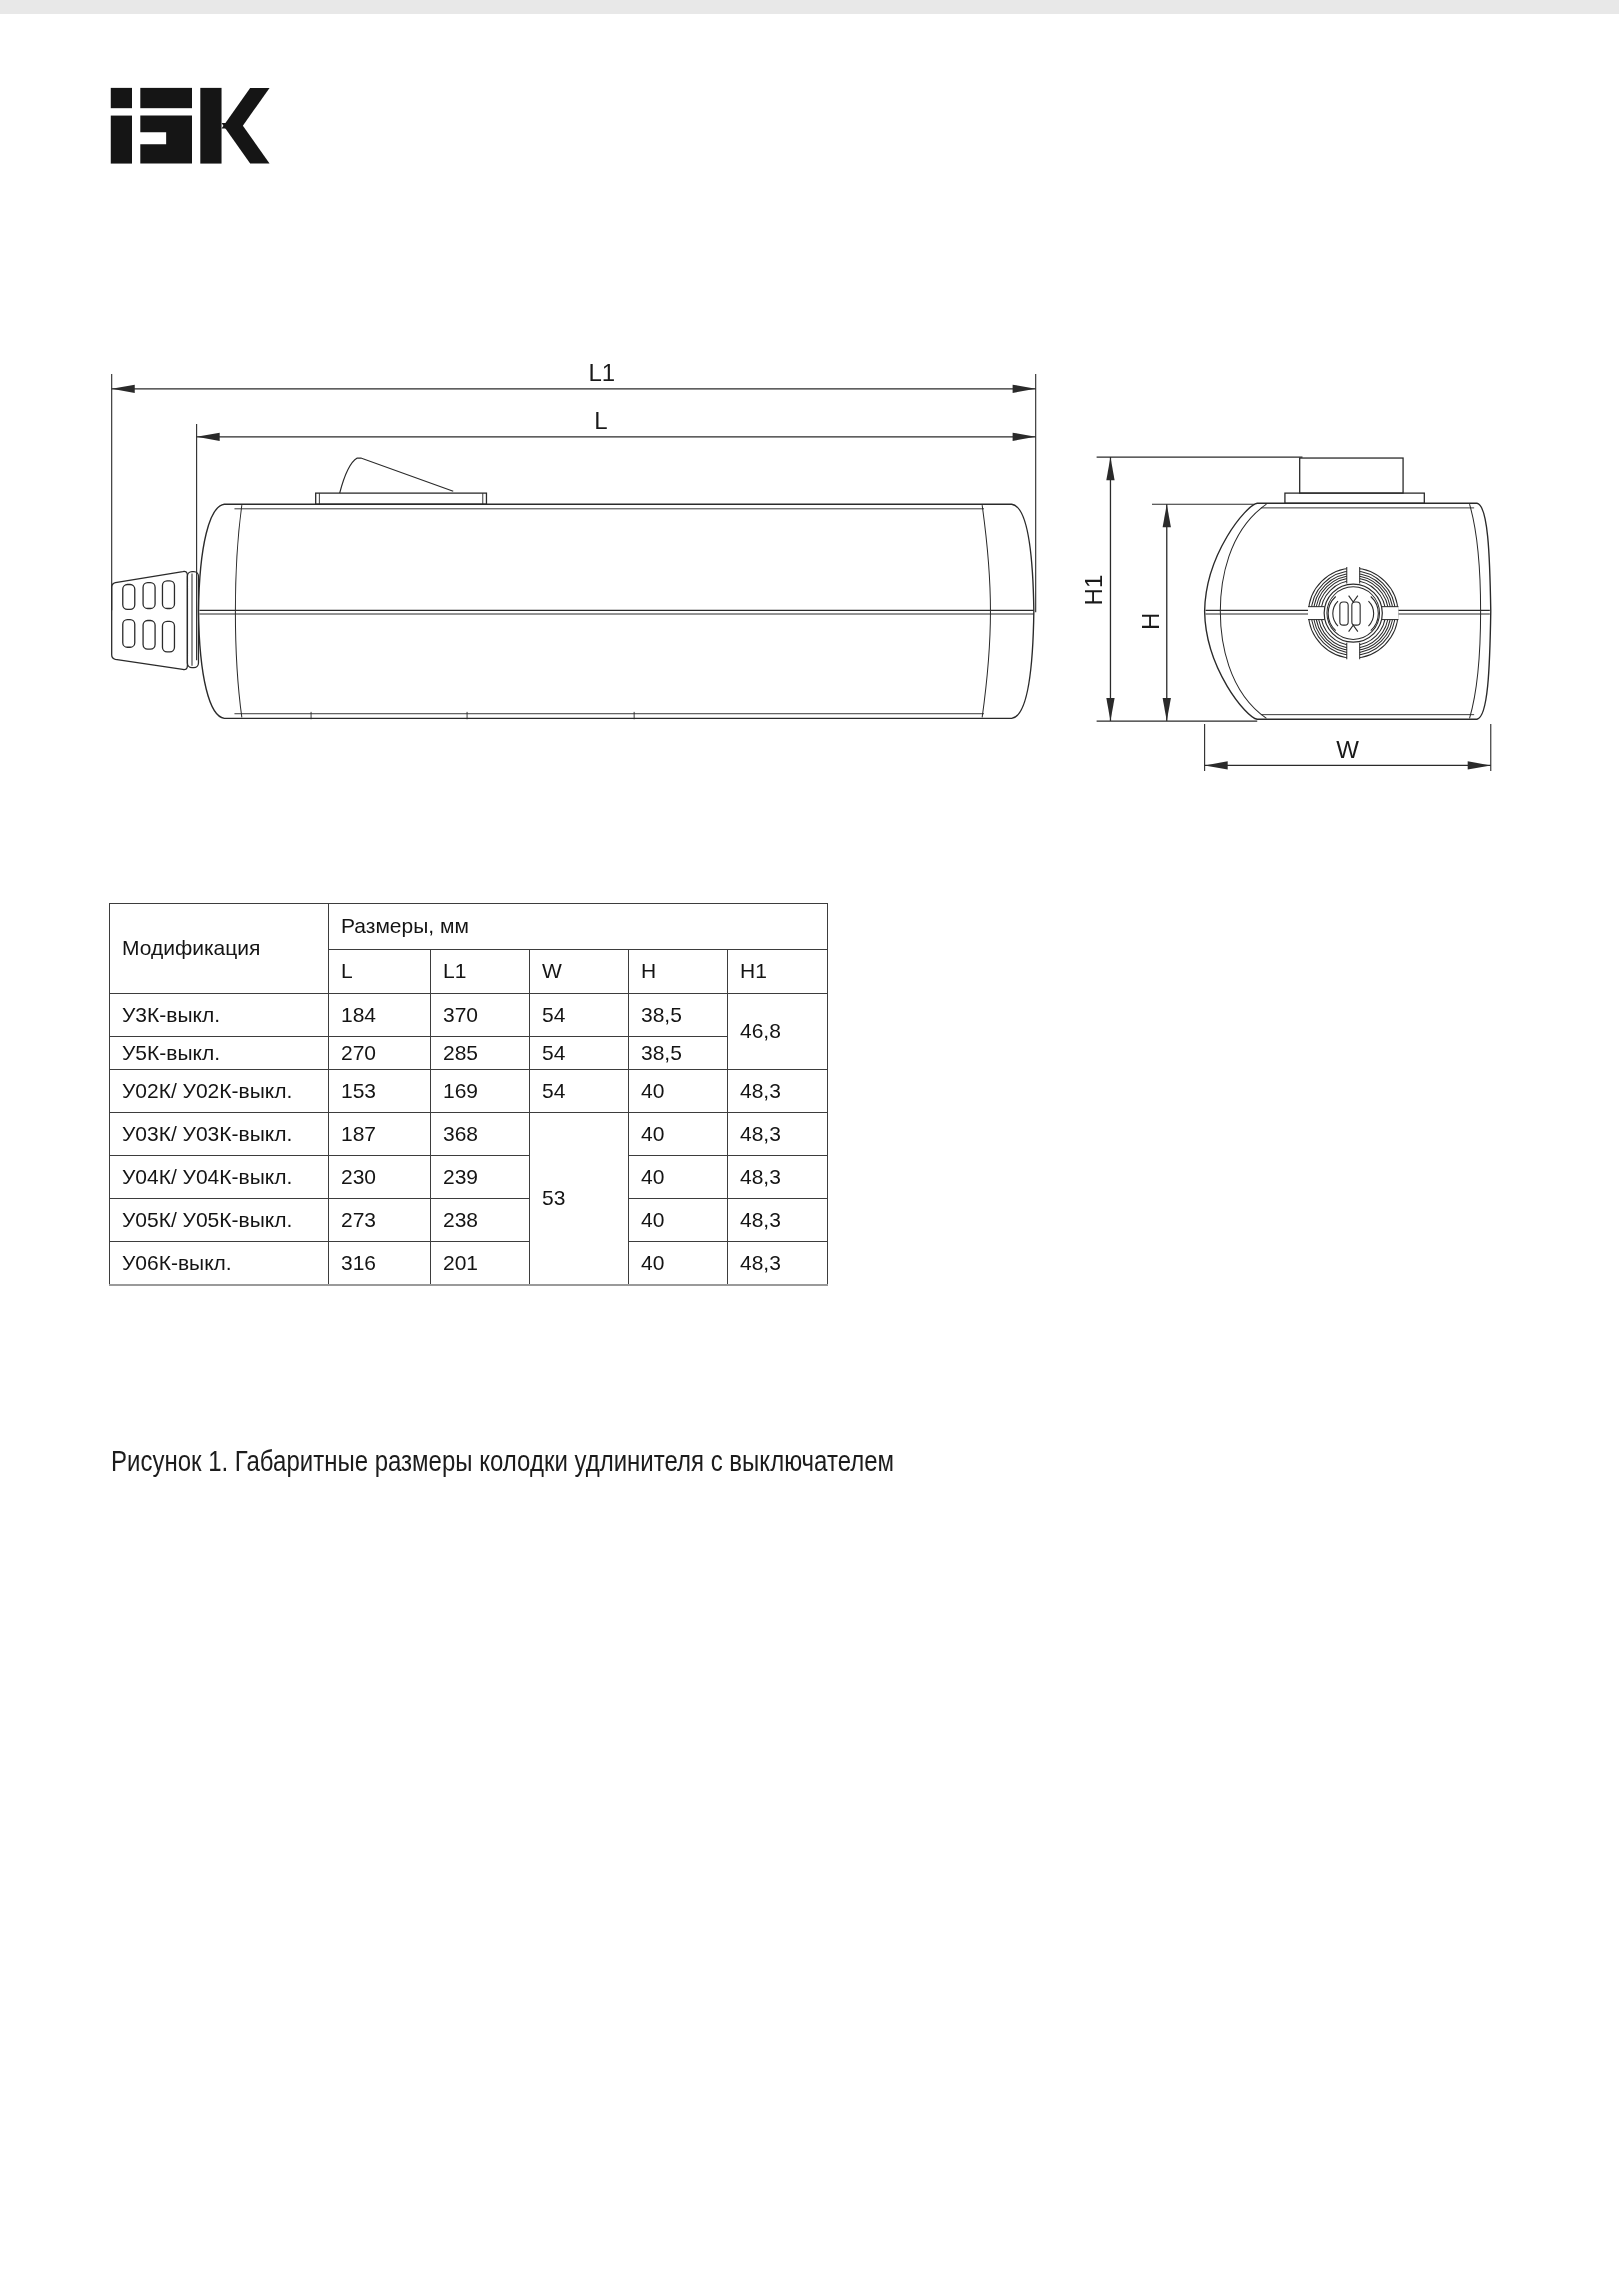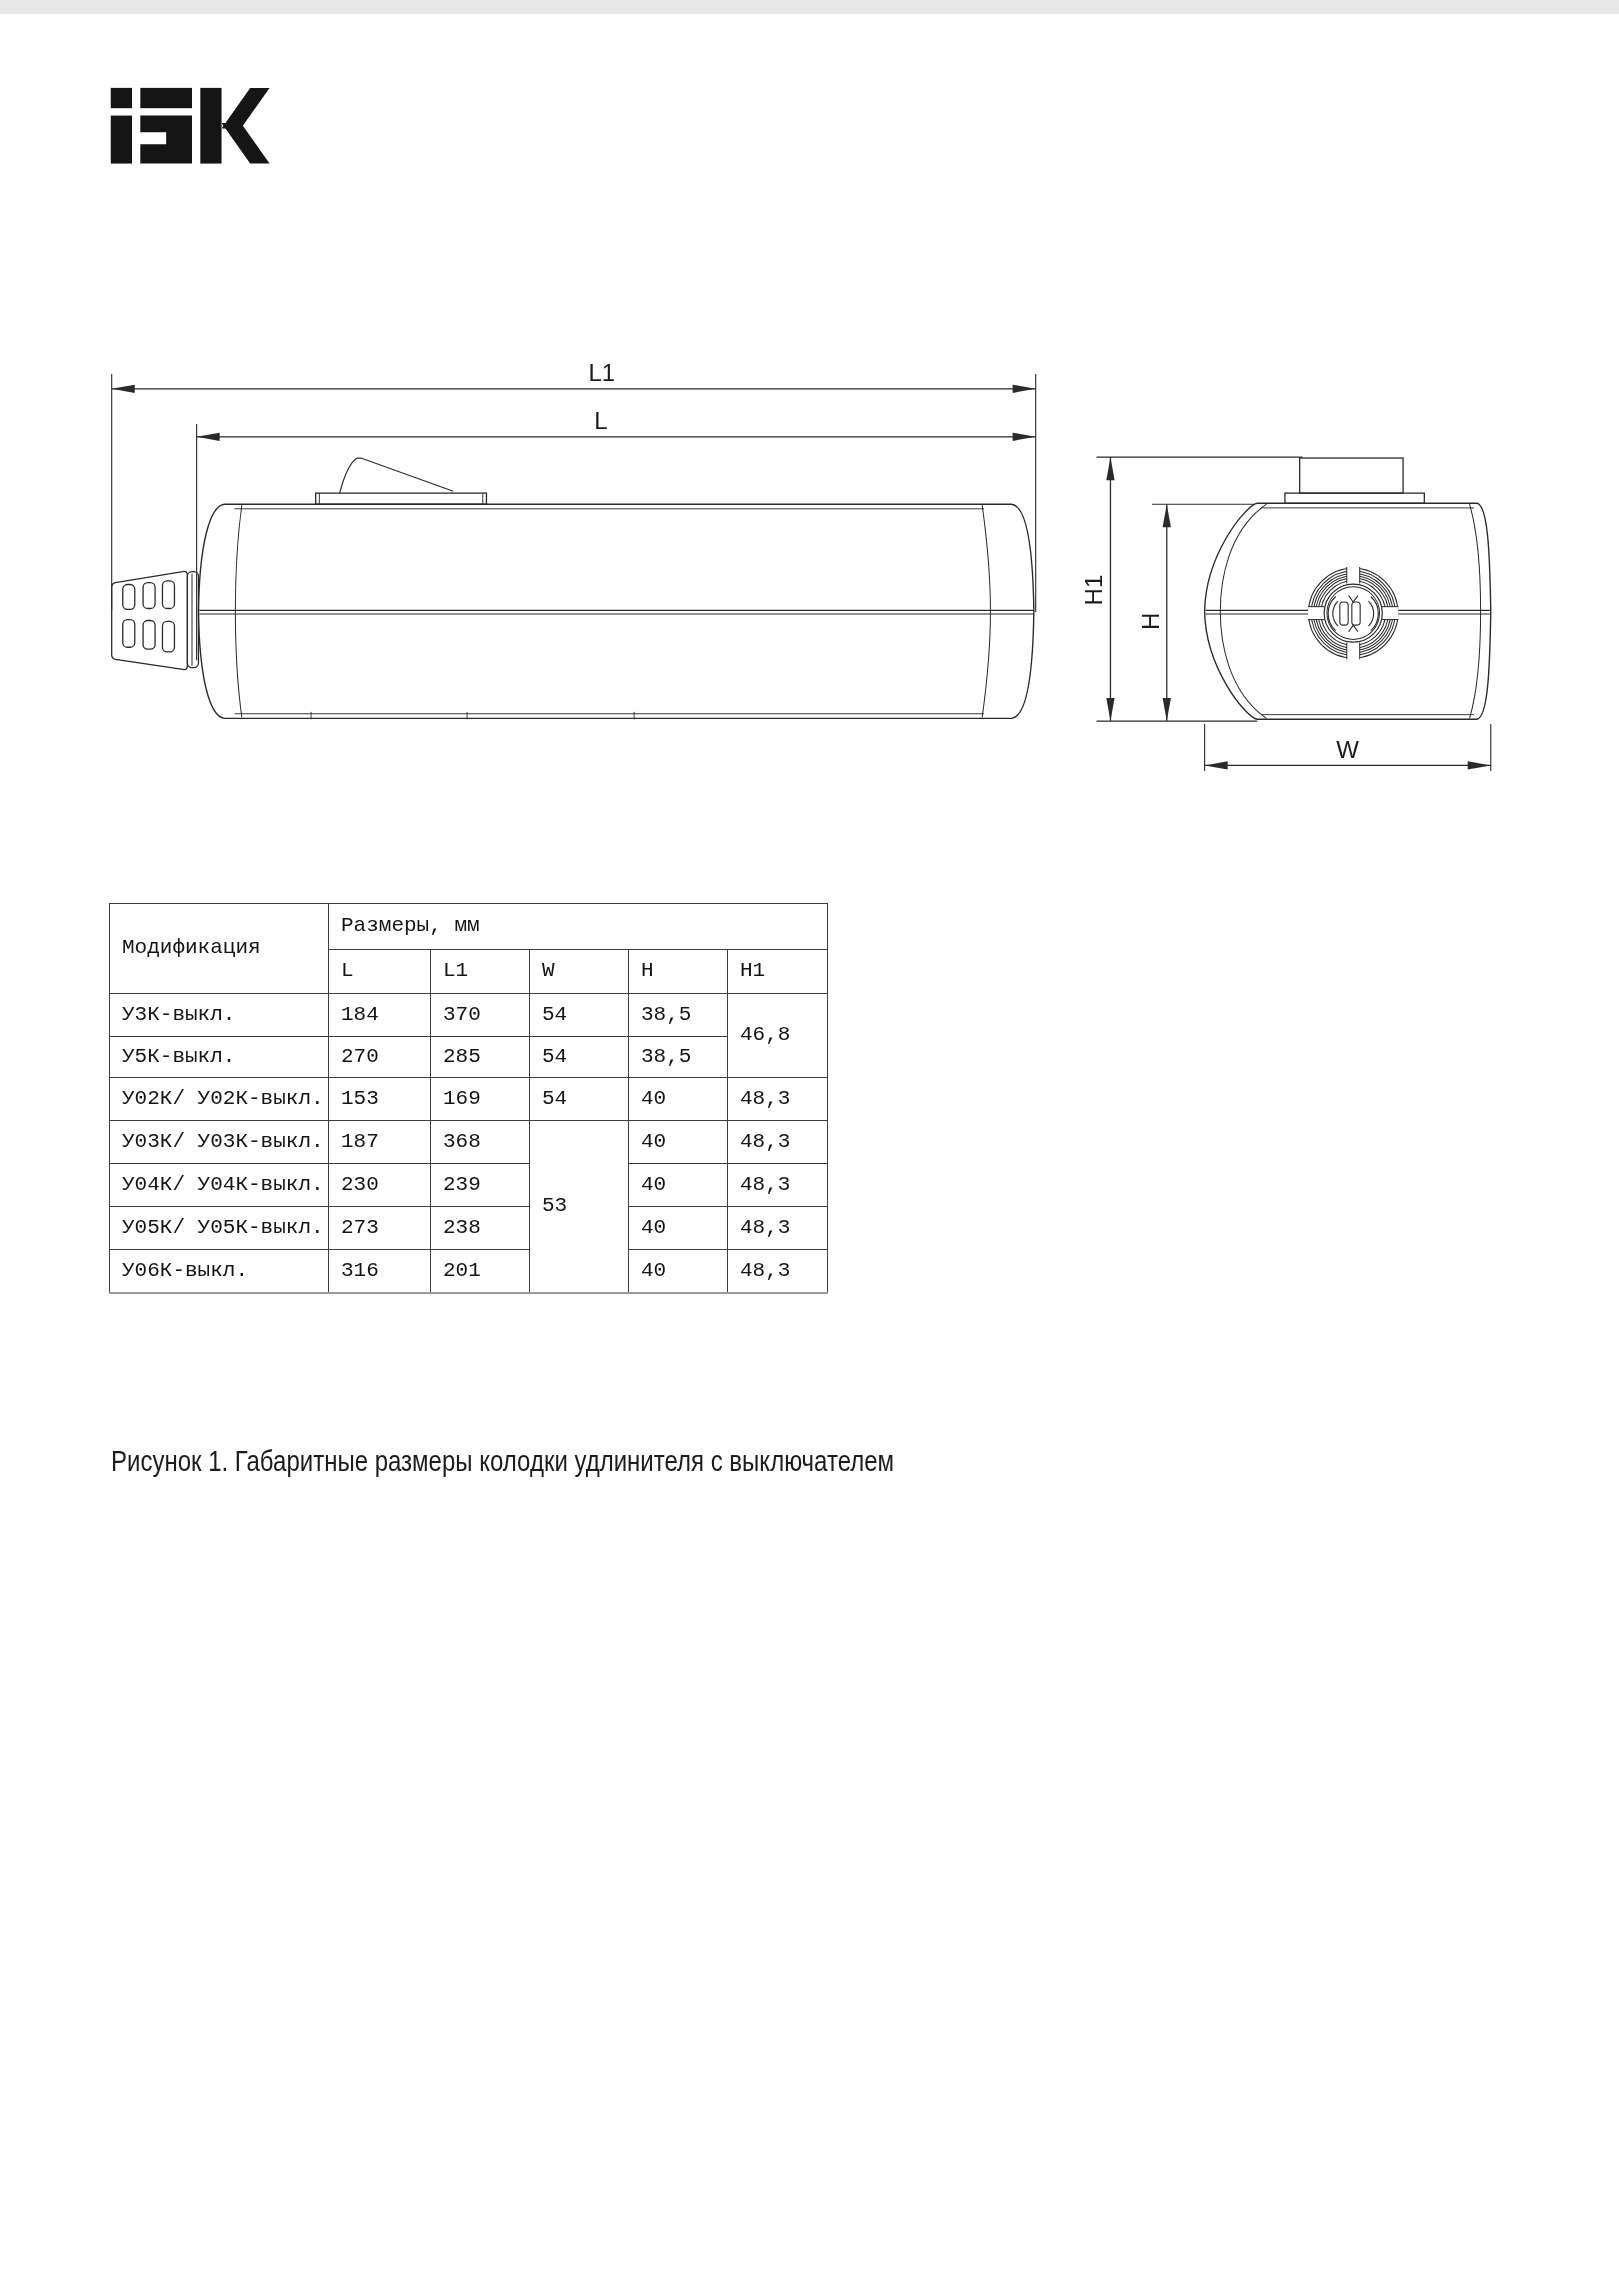--- a/index.html
+++ b/index.html
@@ -4,21 +4,21 @@
 <style>
   html,body{margin:0;padding:0;background:#e8e8e8;}
   #page{position:relative;width:1620px;height:2293px;background:#ffffff;margin:14px auto;
         font-family:"Liberation Sans",sans-serif;color:#1c1c1c;overflow:hidden;}
   #art{position:absolute;left:0;top:0;width:1620px;height:2293px;}
   svg text{font-family:"Liberation Sans",sans-serif;font-size:26px;fill:#1a1a1a;}
   
   #dims-table{position:absolute;left:109px;top:889px;width:716px;border-collapse:collapse;
               table-layout:fixed;font-size:21px;color:#141414;}
   #dims-table td{border:0.9px solid #3d3d3d;padding:0 0 0 12px;vertical-align:middle;
-                 line-height:1.05;white-space:nowrap;overflow:hidden;font-family:Liberation Mono, monospace;}
+                 line-height:1.05;white-space:nowrap;overflow:hidden;}
   #dims-table{border-bottom:2.8px solid #9a9a9a;}
   td.vtop{vertical-align:top;padding-top:11px;}
   
   #caption{position:absolute;left:111px;top:1430px;font-size:30px;color:#1c1c1c;
            white-space:nowrap;transform:scaleX(0.8);transform-origin:left top;line-height:1.15;}
 </style>
 </head>
 <body>
 
 <div id="page">
@@ -201,21 +201,21 @@
       <td>H1</td>
     </tr>
     <tr style="height:43px">
       <td>У3К-выкл.</td>
       <td>184</td>
       <td>370</td>
       <td>54</td>
       <td>38,5</td>
       <td rowspan="2" class="vtop">46,8</td>
     </tr>
-    <tr style="height:41px">
+    <tr style="height:33px">
       <td>У5К-выкл.</td>
       <td>270</td>
       <td>285</td>
       <td>54</td>
       <td>38,5</td>
     </tr>
     <tr style="height:43px">
       <td>У02К/ У02К-выкл.</td>
       <td>153</td>
       <td>169</td>

